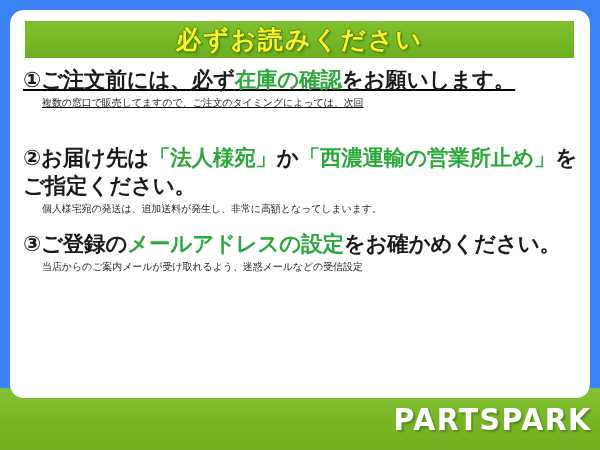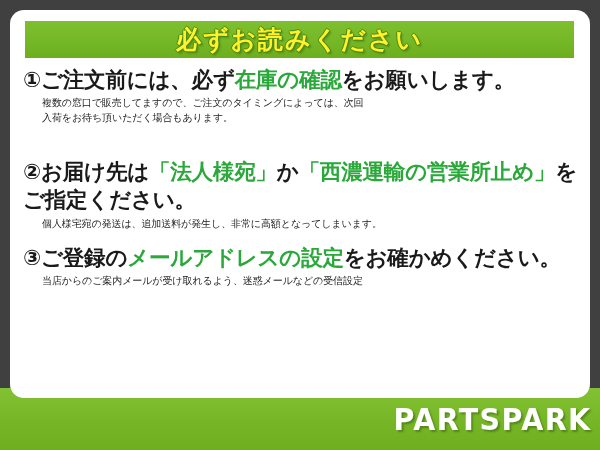--- a/index.html
+++ b/index.html
@@ -9,21 +9,21 @@
     background: #ffffff;
   }
   body {
     font-family: "DejaVu Sans", "Liberation Sans", sans-serif;
   }
   #notice-card {
     position: relative;
     width: 600px;
     height: 450px;
     box-sizing: border-box;
-    background: #404040;
+    background: #3b82f6;
     overflow: hidden;
   }
   
   .footer-band {
     position: absolute;
     left: 0;
     right: 0;
     bottom: 0;
     height: 62px;
     background: linear-gradient(180deg, #81c133 0%, #76b626 55%, #6fae20 100%);
@@ -94,21 +94,21 @@
     font-size: 10px;
     color: #1d1d1d;
     line-height: 1.43;
     margin: 2px 0 0 19px;
     letter-spacing: -0.1px;
     white-space: nowrap;
   }
   .item-body div {
     white-space: nowrap;
   }
-  #item-1 { margin-bottom: 16px; }
+  #item-1 { margin-bottom: 16px; text-decoration: underline; }
   #item-2 { margin-bottom: 13px; margin-top: 33px; }
   #item-3 { margin-bottom: 10px; }
   .brand-wrap {
     position: absolute;
     left: 0;
     right: 0;
     bottom: 0;
     height: 62px;
     display: flex;
     align-items: center;
@@ -138,21 +138,20 @@
     </div>
 
     <div class="items">
 
       <div class="item" id="item-1">
         <div class="item-heading">
           <span>①ご注文前には、必ず</span><span class="hl">在庫の確認</span><span>をお願いします。</span>
         </div>
         <div class="item-body">
           <div>複数の窓口で販売してますので、ご注文のタイミングによっては、次回</div>
-          <div>入荷をお待ち頂いただく場合もあります。</div>
         </div>
       </div>
 
       <div class="item" id="item-2">
         <div class="item-heading wrap">
           <span>②お届け先は</span><span class="hl">「法人様宛」</span><span>か</span><span class="hl">「西濃運輸の営業所止め」</span><span>をご指定ください。</span>
         </div>
         <div class="item-body">
           <div>個人様宅宛の発送は、追加送料が発生し、非常に高額となってしまいます。</div>
         </div>

